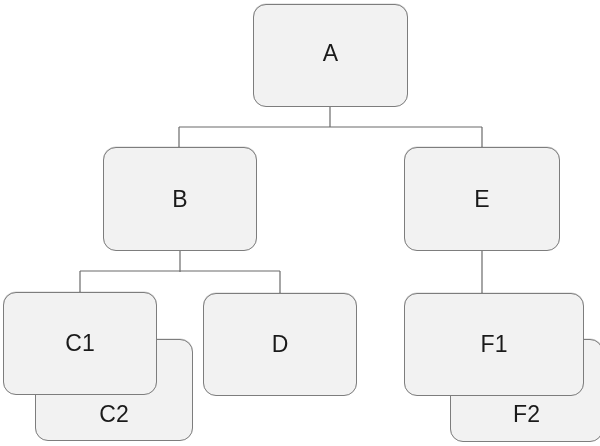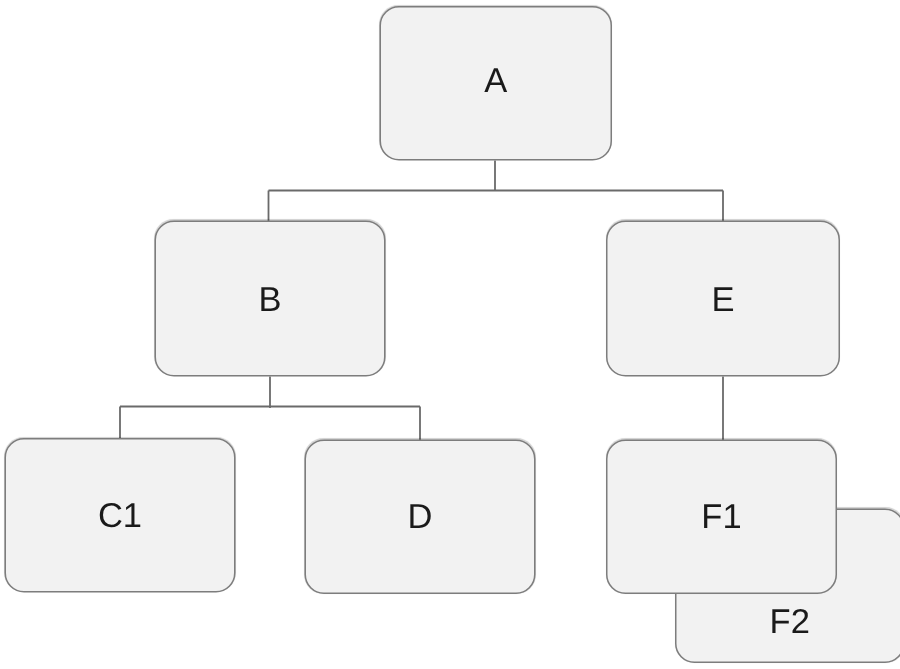--- a/index.html
+++ b/index.html
@@ -59,26 +59,29 @@
 
   <div class="node" style="left: 253px; top: 4px; width: 155px; height: 103px; background: rgb(242, 242, 242); border-color: rgb(125, 125, 125);">
     <span class="label" style="color: rgb(26, 26, 26); transform: translateY(-2px);">A</span>
   </div>
   <div class="node" style="left: 103px; top: 147px; width: 154px; height: 104px; background: rgb(242, 242, 242); border-color: rgb(125, 125, 125);">
     <span class="label" style="color: rgb(26, 26, 26);">B</span>
   </div>
   <div class="node" style="left: 404px; top: 147px; width: 156px; height: 104px; background: rgb(242, 242, 242); border-color: rgb(125, 125, 125);">
     <span class="label" style="color: rgb(26, 26, 26);">E</span>
   </div>
+  <div class="node" style="left: 35px; top: 339px; width: 158px; height: 102px; background: rgb(242, 242, 242); border-color: rgb(125, 125, 125);">
+    <span class="label" style="color: rgb(26, 26, 26); transform: translateY(24px);">C2</span>
+  </div>
   <div class="node" style="left: 3px; top: 292px; width: 154px; height: 103px; background: rgb(242, 242, 242); border-color: rgb(125, 125, 125); text-align: right;">
     <span class="label" style="color: rgb(26, 26, 26);">C1</span>
   </div>
   <div class="node" style="left: 203px; top: 293px; width: 154px; height: 103px; background: rgb(242, 242, 242); border-color: rgb(125, 125, 125);">
     <span class="label" style="color: rgb(26, 26, 26);">D</span>
   </div>
   <div class="node" style="left: 450px; top: 339px; width: 153px; height: 103px; background: rgb(242, 242, 242); border-color: rgb(125, 125, 125);">
     <span class="label" style="color: rgb(26, 26, 26); transform: translateY(24px);">F2</span>
   </div>
-  <div class="node" style="left: 404px; top: 293px; width: 154px; height: 103px; background: rgb(242, 242, 242); border-color: rgb(125, 125, 125);">
+  <div class="node" style="left: 404px; top: 293px; width: 180px; height: 103px; background: rgb(242, 242, 242); border-color: rgb(125, 125, 125);">
     <span class="label" style="color: rgb(26, 26, 26);">F1</span>
   </div>
 
 </div>
 
 </body></html>

